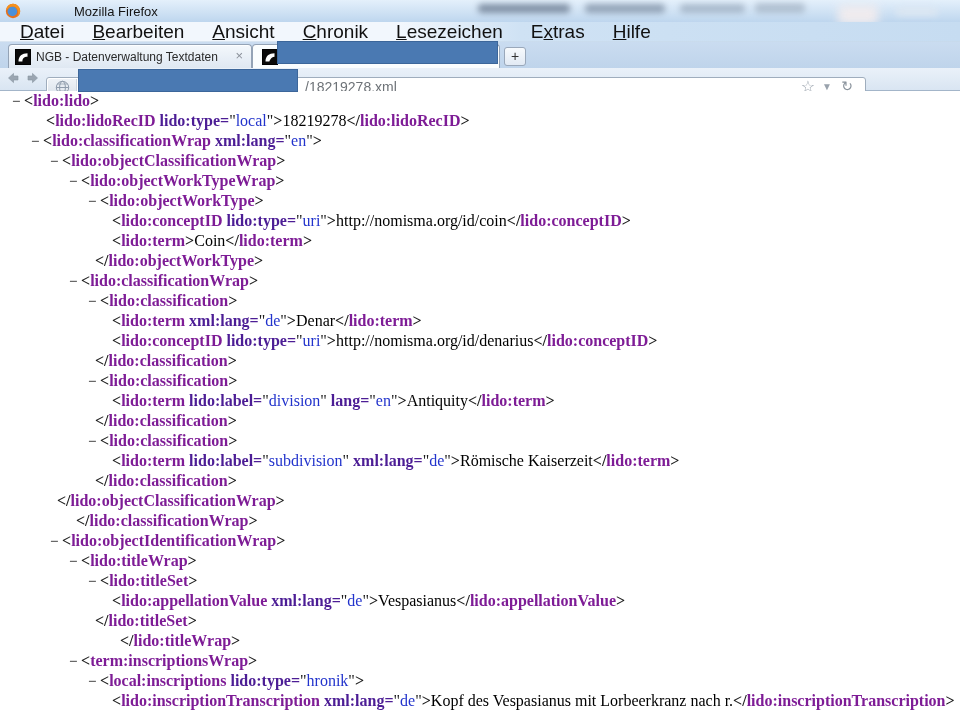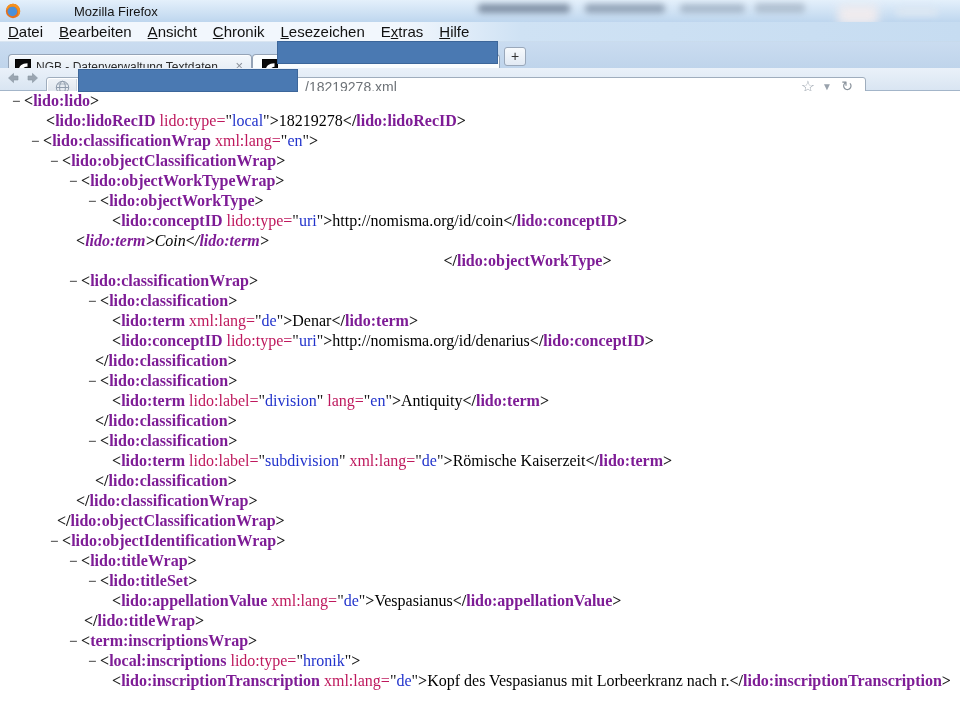--- a/index.html
+++ b/index.html
@@ -22,27 +22,27 @@
   .blob.b4{left:838px;top:5px;width:40px;height:20px;background:#f4edee;opacity:.9;filter:blur(5px);}
   .blob.b5{left:896px;top:7px;width:42px;height:9px;background:#dfe8f2;opacity:.8;}
   .blob.b6{left:520px;top:28px;width:200px;height:8px;background:#b5c8dd;opacity:.5;}
   .blob.b7{left:540px;top:49px;width:390px;height:3px;background:#9db0c4;opacity:.45;}
   .blob.b8{left:556px;top:57px;width:370px;height:3px;background:#a9bed2;opacity:.4;}
 
   
   .menubar{position:absolute;left:0;top:22px;width:960px;height:20px;
     background:linear-gradient(to right,#f2f7fd 0,#f2f7fd 400px,#cfe2f4 520px,#c6dcf1 100%);
     display:flex;align-items:center;border-bottom:1px solid rgba(200,216,234,.6);box-sizing:border-box;}
-  .menu-item{font-size:15px;color:#111;padding:6px 8px;white-space:nowrap;}
+  .menu-item{font-size:19px;color:#111;padding:6px 8px;white-space:nowrap;margin-left:12px;}
   .menu-item u{text-decoration:underline;}
 
   
   .tabbar{position:absolute;left:0;top:42px;width:960px;height:26px;
     background:linear-gradient(#cadcf0,#bfd4eb);}
-  .tab{position:absolute;top:12px;height:24px;box-sizing:border-box;
+  .tab{position:absolute;top:2px;height:24px;box-sizing:border-box;
     border:1px solid #94a3b6;border-bottom:none;border-radius:4px 4px 0 0;
     box-shadow:inset 0 1px 0 rgba(255,255,255,.8);}
   .tab1{left:8px;width:244px;background:linear-gradient(#f4f8fc,#dfe8f2);}
   .tab2{left:252px;width:248px;background:#fafdfe;}
   .favicon{position:absolute;left:6px;top:4px;width:16px;height:16px;}
   .tab2 .favicon{left:9px;}
   .tab-title{position:absolute;left:27px;top:5px;font-size:12px;color:#2a2a2a;white-space:nowrap;}
   .tab-close{position:absolute;right:8px;top:4px;font-size:13px;color:#8a9099;line-height:14px;}
   .newtab{position:absolute;left:504px;top:5px;width:22px;height:19px;box-sizing:border-box;
     background:linear-gradient(#f7fafd,#e2eaf4);border:1px solid #9aa8ba;border-radius:3px;
@@ -72,21 +72,21 @@
   .url-drop{right:33px;font-size:10px;}
   .url-reload{right:12px;font-size:14px;color:#8a939c;}
 
   
   .content{position:absolute;left:0;top:91px;width:960px;height:629px;background:#fff;
     overflow:hidden;font-family:"Liberation Serif", serif;}
   .xml-line{position:relative;height:20px;line-height:20px;font-size:16px;white-space:pre;}
   .xml-dash{position:absolute;top:0;font-size:15px;color:#000;cursor:pointer;}
   .seg-t{color:#7e1c96;font-weight:bold;}
   .seg-b{color:#1a1a1a;font-weight:bold;}
-  .seg-a{color:#be185d;font-weight:normal;}
+  .seg-a{color:#4c1d95;font-weight:bold;}
   .seg-p{color:#1a1a1a;}
   .seg-v{color:#2233cc;}
   .seg-x{color:#000;}
 </style>
 </head>
 <body>
 
 <div id="screen">
 
   <div class="titlebar">
@@ -176,38 +176,39 @@
   <div class="redaction" id="redact-url"></div>
 
   <div class="content" id="xml-content">
       <div class="xml-line" style="padding-left: 24px;"><span class="xml-dash" style="left: 12px;">−</span><span class="seg-b">&lt;</span><span class="seg-t">lido:lido</span><span class="seg-b">&gt;</span></div>
       <div class="xml-line" style="padding-left: 46px;"><span class="seg-b">&lt;</span><span class="seg-t">lido:lidoRecID</span><span class="seg-a"> lido:type=</span><span class="seg-p">"</span><span class="seg-v">local</span><span class="seg-p">"</span><span class="seg-b">&gt;</span><span class="seg-x">18219278</span><span class="seg-b">&lt;/</span><span class="seg-t">lido:lidoRecID</span><span class="seg-b">&gt;</span></div>
       <div class="xml-line" style="padding-left: 43px;"><span class="xml-dash" style="left: 31px;">−</span><span class="seg-b">&lt;</span><span class="seg-t">lido:classificationWrap</span><span class="seg-a"> xml:lang=</span><span class="seg-p">"</span><span class="seg-v">en</span><span class="seg-p">"</span><span class="seg-b">&gt;</span></div>
       <div class="xml-line" style="padding-left: 62px;"><span class="xml-dash" style="left: 50px;">−</span><span class="seg-b">&lt;</span><span class="seg-t">lido:objectClassificationWrap</span><span class="seg-b">&gt;</span></div>
       <div class="xml-line" style="padding-left: 81px;"><span class="xml-dash" style="left: 69px;">−</span><span class="seg-b">&lt;</span><span class="seg-t">lido:objectWorkTypeWrap</span><span class="seg-b">&gt;</span></div>
       <div class="xml-line" style="padding-left: 100px;"><span class="xml-dash" style="left: 88px;">−</span><span class="seg-b">&lt;</span><span class="seg-t">lido:objectWorkType</span><span class="seg-b">&gt;</span></div>
       <div class="xml-line" style="padding-left: 112px;"><span class="seg-b">&lt;</span><span class="seg-t">lido:conceptID</span><span class="seg-a"> lido:type=</span><span class="seg-p">"</span><span class="seg-v">uri</span><span class="seg-p">"</span><span class="seg-b">&gt;</span><span class="seg-x">http://nomisma.org/id/coin</span><span class="seg-b">&lt;/</span><span class="seg-t">lido:conceptID</span><span class="seg-b">&gt;</span></div>
-      <div class="xml-line" style="padding-left: 76px; font-style: italic;"><span class="seg-b">&lt;</span><span class="seg-t">lido:term</span><span class="seg-b">&gt;</span><span class="seg-x">Coin</span><span class="seg-b">&lt;/</span><span class="seg-t">lido:term</span><span class="seg-b">&gt;</span></div>
-      <div class="xml-line" style="padding-left: 95px; text-align: center;"><span class="seg-b">&lt;/</span><span class="seg-t">lido:objectWorkType</span><span class="seg-b">&gt;</span></div>
+      <div class="xml-line" style="padding-left: 112px;"><span class="seg-b">&lt;</span><span class="seg-t">lido:term</span><span class="seg-b">&gt;</span><span class="seg-x">Coin</span><span class="seg-b">&lt;/</span><span class="seg-t">lido:term</span><span class="seg-b">&gt;</span></div>
+      <div class="xml-line" style="padding-left: 95px;"><span class="seg-b">&lt;/</span><span class="seg-t">lido:objectWorkType</span><span class="seg-b">&gt;</span></div>
       <div class="xml-line" style="padding-left: 81px;"><span class="xml-dash" style="left: 69px;">−</span><span class="seg-b">&lt;</span><span class="seg-t">lido:classificationWrap</span><span class="seg-b">&gt;</span></div>
       <div class="xml-line" style="padding-left: 100px;"><span class="xml-dash" style="left: 88px;">−</span><span class="seg-b">&lt;</span><span class="seg-t">lido:classification</span><span class="seg-b">&gt;</span></div>
       <div class="xml-line" style="padding-left: 112px;"><span class="seg-b">&lt;</span><span class="seg-t">lido:term</span><span class="seg-a"> xml:lang=</span><span class="seg-p">"</span><span class="seg-v">de</span><span class="seg-p">"</span><span class="seg-b">&gt;</span><span class="seg-x">Denar</span><span class="seg-b">&lt;/</span><span class="seg-t">lido:term</span><span class="seg-b">&gt;</span></div>
       <div class="xml-line" style="padding-left: 112px;"><span class="seg-b">&lt;</span><span class="seg-t">lido:conceptID</span><span class="seg-a"> lido:type=</span><span class="seg-p">"</span><span class="seg-v">uri</span><span class="seg-p">"</span><span class="seg-b">&gt;</span><span class="seg-x">http://nomisma.org/id/denarius</span><span class="seg-b">&lt;/</span><span class="seg-t">lido:conceptID</span><span class="seg-b">&gt;</span></div>
       <div class="xml-line" style="padding-left: 95px;"><span class="seg-b">&lt;/</span><span class="seg-t">lido:classification</span><span class="seg-b">&gt;</span></div>
       <div class="xml-line" style="padding-left: 100px;"><span class="xml-dash" style="left: 88px;">−</span><span class="seg-b">&lt;</span><span class="seg-t">lido:classification</span><span class="seg-b">&gt;</span></div>
       <div class="xml-line" style="padding-left: 112px;"><span class="seg-b">&lt;</span><span class="seg-t">lido:term</span><span class="seg-a"> lido:label=</span><span class="seg-p">"</span><span class="seg-v">division</span><span class="seg-p">"</span><span class="seg-a"> lang=</span><span class="seg-p">"</span><span class="seg-v">en</span><span class="seg-p">"</span><span class="seg-b">&gt;</span><span class="seg-x">Antiquity</span><span class="seg-b">&lt;/</span><span class="seg-t">lido:term</span><span class="seg-b">&gt;</span></div>
       <div class="xml-line" style="padding-left: 95px;"><span class="seg-b">&lt;/</span><span class="seg-t">lido:classification</span><span class="seg-b">&gt;</span></div>
       <div class="xml-line" style="padding-left: 100px;"><span class="xml-dash" style="left: 88px;">−</span><span class="seg-b">&lt;</span><span class="seg-t">lido:classification</span><span class="seg-b">&gt;</span></div>
       <div class="xml-line" style="padding-left: 112px;"><span class="seg-b">&lt;</span><span class="seg-t">lido:term</span><span class="seg-a"> lido:label=</span><span class="seg-p">"</span><span class="seg-v">subdivision</span><span class="seg-p">"</span><span class="seg-a"> xml:lang=</span><span class="seg-p">"</span><span class="seg-v">de</span><span class="seg-p">"</span><span class="seg-b">&gt;</span><span class="seg-x">Römische Kaiserzeit</span><span class="seg-b">&lt;/</span><span class="seg-t">lido:term</span><span class="seg-b">&gt;</span></div>
       <div class="xml-line" style="padding-left: 95px;"><span class="seg-b">&lt;/</span><span class="seg-t">lido:classification</span><span class="seg-b">&gt;</span></div>
+      <div class="xml-line" style="padding-left: 57px;"><span class="seg-b">&lt;/</span><span class="seg-t">lido:objectClassificationWrap</span><span class="seg-b">&gt;</span></div>
       <div class="xml-line" style="padding-left: 76px;"><span class="seg-b">&lt;/</span><span class="seg-t">lido:classificationWrap</span><span class="seg-b">&gt;</span></div>
-      <div class="xml-line" style="padding-left: 57px;"><span class="seg-b">&lt;/</span><span class="seg-t">lido:objectClassificationWrap</span><span class="seg-b">&gt;</span></div>
       <div class="xml-line" style="padding-left: 62px;"><span class="xml-dash" style="left: 50px;">−</span><span class="seg-b">&lt;</span><span class="seg-t">lido:objectIdentificationWrap</span><span class="seg-b">&gt;</span></div>
       <div class="xml-line" style="padding-left: 81px;"><span class="xml-dash" style="left: 69px;">−</span><span class="seg-b">&lt;</span><span class="seg-t">lido:titleWrap</span><span class="seg-b">&gt;</span></div>
       <div class="xml-line" style="padding-left: 100px;"><span class="xml-dash" style="left: 88px;">−</span><span class="seg-b">&lt;</span><span class="seg-t">lido:titleSet</span><span class="seg-b">&gt;</span></div>
       <div class="xml-line" style="padding-left: 112px;"><span class="seg-b">&lt;</span><span class="seg-t">lido:appellationValue</span><span class="seg-a"> xml:lang=</span><span class="seg-p">"</span><span class="seg-v">de</span><span class="seg-p">"</span><span class="seg-b">&gt;</span><span class="seg-x">Vespasianus</span><span class="seg-b">&lt;/</span><span class="seg-t">lido:appellationValue</span><span class="seg-b">&gt;</span></div>
-      <div class="xml-line" style="padding-left: 84px;"><span class="seg-b">&lt;/</span><span class="seg-t">lido:titleWrap</span><span class="seg-b">&gt;</span></div>
+      <div class="xml-line" style="padding-left: 95px;"><span class="seg-b">&lt;/</span><span class="seg-t">lido:titleSet</span><span class="seg-b">&gt;</span></div>
+      <div class="xml-line" style="padding-left: 120px;"><span class="seg-b">&lt;/</span><span class="seg-t">lido:titleWrap</span><span class="seg-b">&gt;</span></div>
       <div class="xml-line" style="padding-left: 81px;"><span class="xml-dash" style="left: 69px;">−</span><span class="seg-b">&lt;</span><span class="seg-t">term:inscriptionsWrap</span><span class="seg-b">&gt;</span></div>
       <div class="xml-line" style="padding-left: 100px;"><span class="xml-dash" style="left: 88px;">−</span><span class="seg-b">&lt;</span><span class="seg-t">local:inscriptions</span><span class="seg-a"> lido:type=</span><span class="seg-p">"</span><span class="seg-v">hronik</span><span class="seg-p">"</span><span class="seg-b">&gt;</span></div>
       <div class="xml-line" style="padding-left: 112px;"><span class="seg-b">&lt;</span><span class="seg-t">lido:inscriptionTranscription</span><span class="seg-a"> xml:lang=</span><span class="seg-p">"</span><span class="seg-v">de</span><span class="seg-p">"</span><span class="seg-b">&gt;</span><span class="seg-x">Kopf des Vespasianus mit Lorbeerkranz nach r.</span><span class="seg-b">&lt;/</span><span class="seg-t">lido:inscriptionTranscription</span><span class="seg-b">&gt;</span></div>
     </div>
 
 </div>
 
 </body></html>

